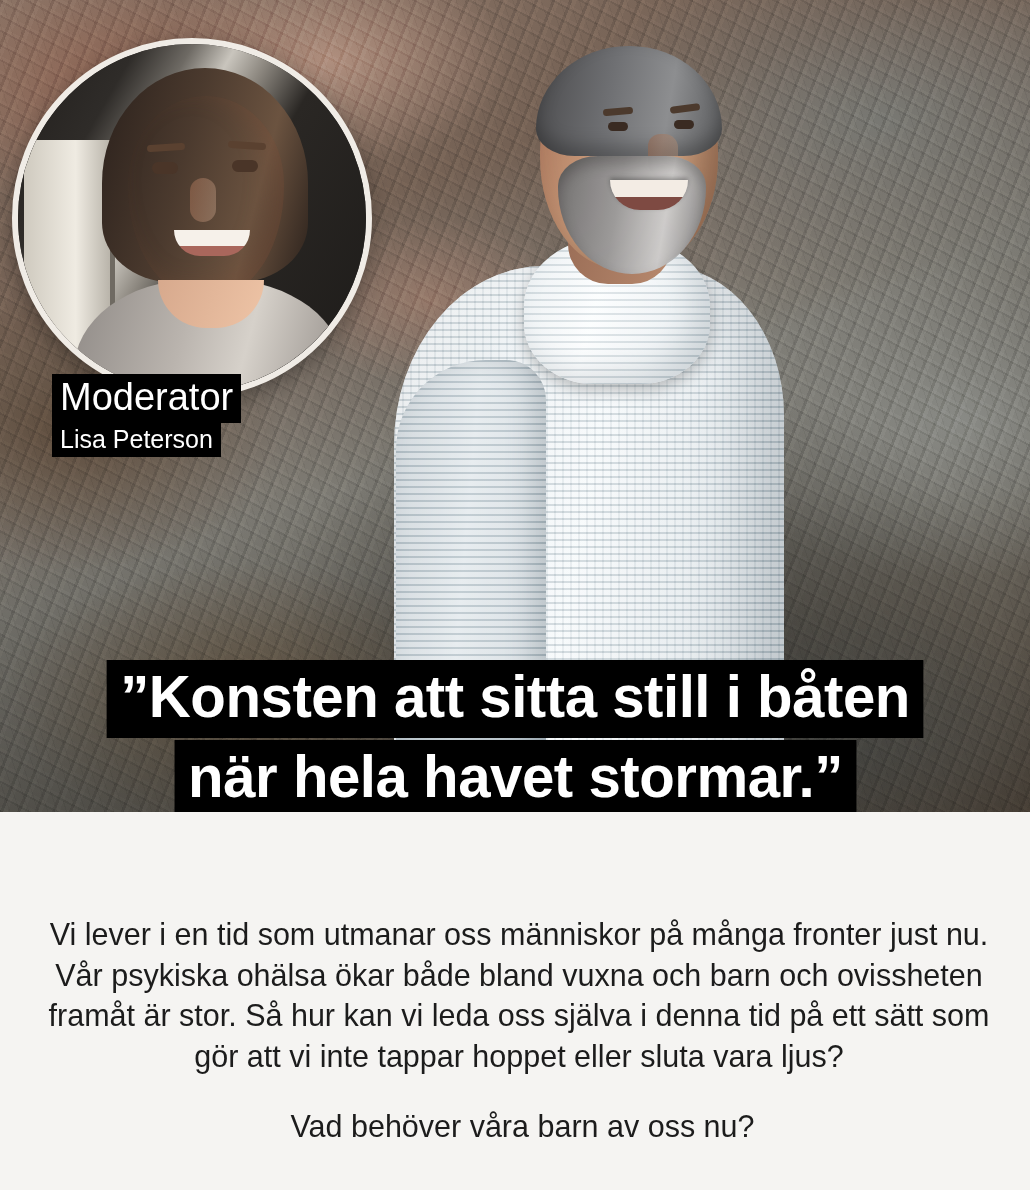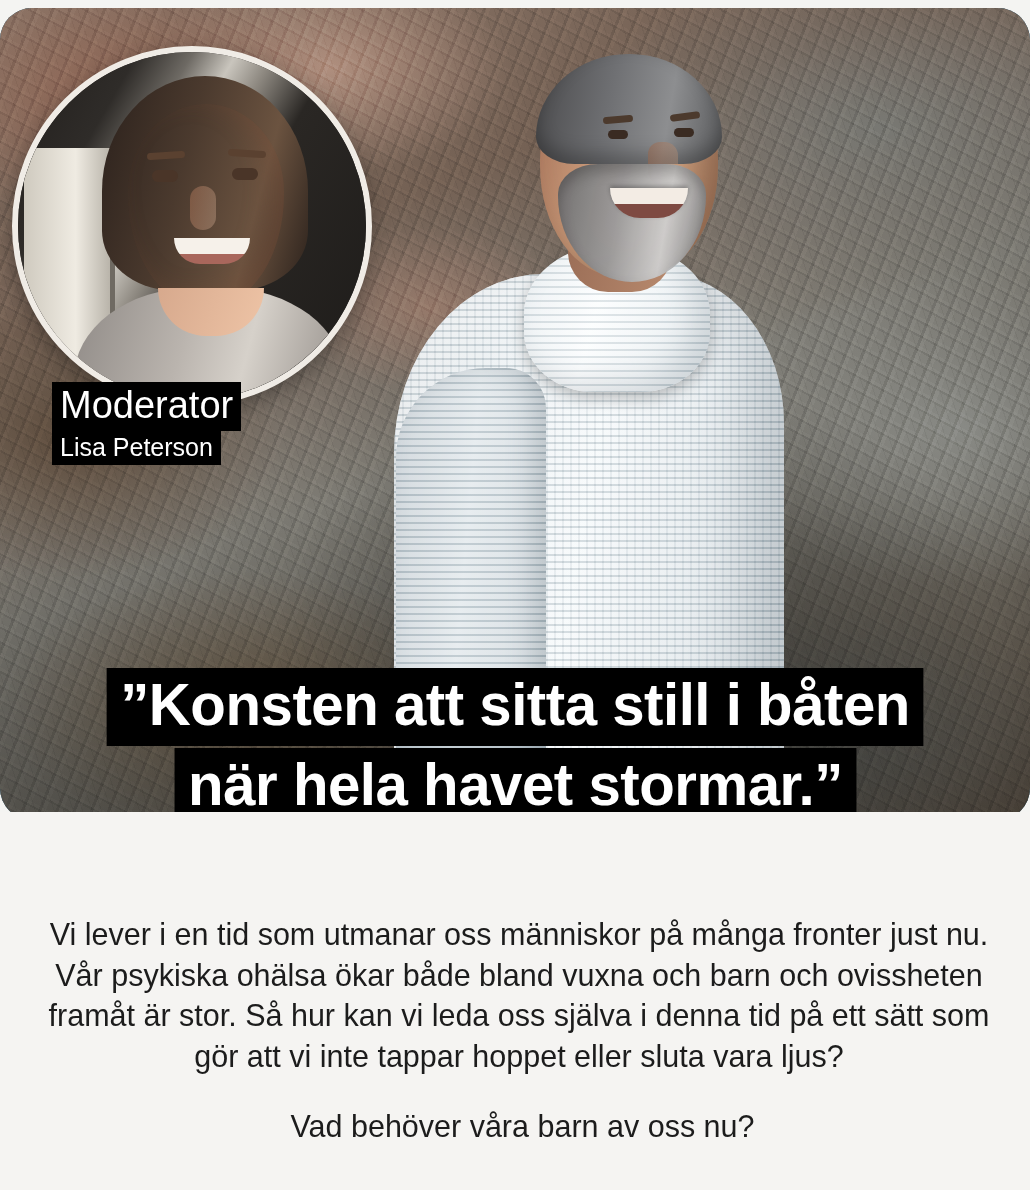--- a/index.html
+++ b/index.html
@@ -16,26 +16,25 @@
     width: 1030px;
     height: 1190px;
     overflow: hidden;
     background: #f4f4f2;
   }
 
   
   .photo {
     position: absolute;
     left: 0;
-    top: 8px;
+    top: 0;
     width: 1030px;
     height: 812px;
     overflow: hidden;
     background: #0c4a6e;
-    border-radius: 32px;
   }
 
   
   .rock {
     position: absolute;
     inset: 0;
     background:
       radial-gradient(ellipse 300px 180px at 120px 90px, rgba(150,104,86,.85), rgba(150,104,86,0) 70%),
       radial-gradient(ellipse 260px 150px at 330px 60px, rgba(196,158,140,.7), rgba(196,158,140,0) 70%),
       radial-gradient(ellipse 420px 240px at 880px 120px, rgba(120,122,118,.85), rgba(120,122,118,0) 72%),

